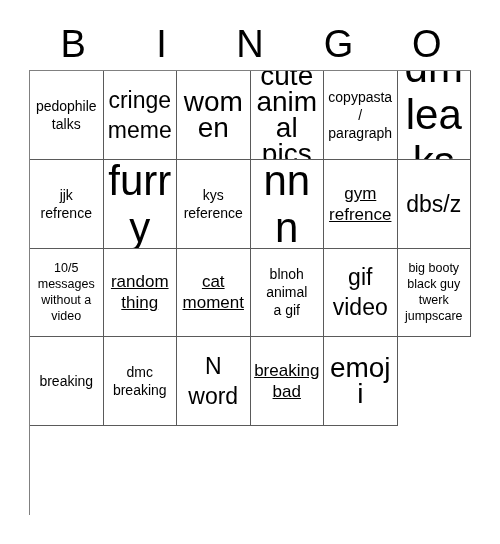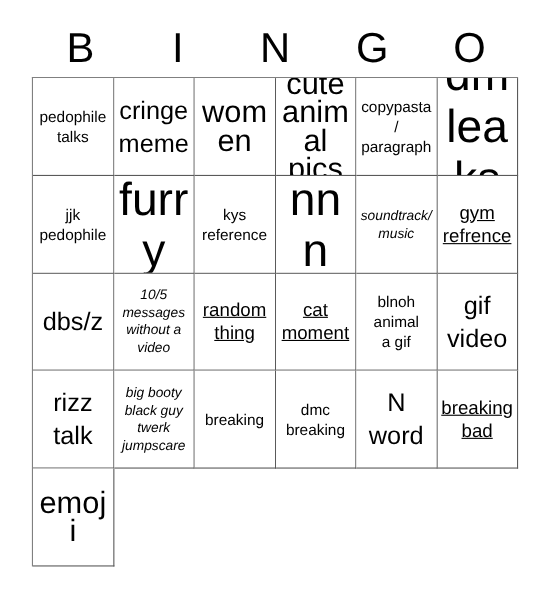--- a/index.html
+++ b/index.html
@@ -80,21 +80,21 @@
     word-wrap: break-word;
     white-space: pre-line;
   }
 
   
   .fs-xl   { font-size: 42px; line-height: 47px; }
   .fs-lg   { font-size: 23px; line-height: 30px; }
   .fs-md   { font-size: 28px; line-height: 26px; }
   .fs-sm   { font-size: 17px; line-height: 21px; text-decoration: underline; }
   .fs-xs   { font-size: 14px; line-height: 18px; }
-  .fs-xxs  { font-size: 12.5px; line-height: 16px; font-style: italic; }
+  .fs-xxs  { font-size: 12.5px; line-height: 16px; }
 </style>
 </head>
 <body>
 
 <div id="card">
 
   <div id="header-row">
     <div class="header-letter">B</div>
     <div class="header-letter">I</div>
     <div class="header-letter">N</div>
@@ -124,37 +124,33 @@
         <span class="cell-text fs-xs">copypasta/
 paragraph</span>
       </div>
 
     <div class="cell">
         <span class="cell-text fs-xl">dm
 leaks</span>
       </div>
     <div class="cell">
         <span class="cell-text fs-xs">jjk
-pedophile</span>
+refrence</span>
       </div>
     <div class="cell">
         <span class="cell-text fs-xl">furry</span>
       </div>
     <div class="cell">
         <span class="cell-text fs-xs">kys
 reference</span>
       </div>
     <div class="cell">
         <span class="cell-text fs-xl">nnn</span>
       </div>
 
-    <div class="cell">
-        <span class="cell-text fs-xxs">soundtrack/
-music</span>
-      </div>
     <div class="cell">
         <span class="cell-text fs-sm">gym
 refrence</span>
       </div>
     <div class="cell">
         <span class="cell-text fs-lg">dbs/z</span>
       </div>
     <div class="cell">
         <span class="cell-text fs-xxs">10/5
 messages
@@ -173,24 +169,20 @@
     <div class="cell">
         <span class="cell-text fs-xs">blnoh
 animal
 a gif</span>
       </div>
     <div class="cell">
         <span class="cell-text fs-lg">gif
 video</span>
       </div>
     <div class="cell">
-        <span class="cell-text fs-lg">rizz
-talk</span>
-      </div>
-    <div class="cell">
         <span class="cell-text fs-xxs">big booty
 black guy
 twerk
 jumpscare</span>
       </div>
 
     <div class="cell">
         <span class="cell-text fs-xs">breaking</span>
       </div>
     <div class="cell">

